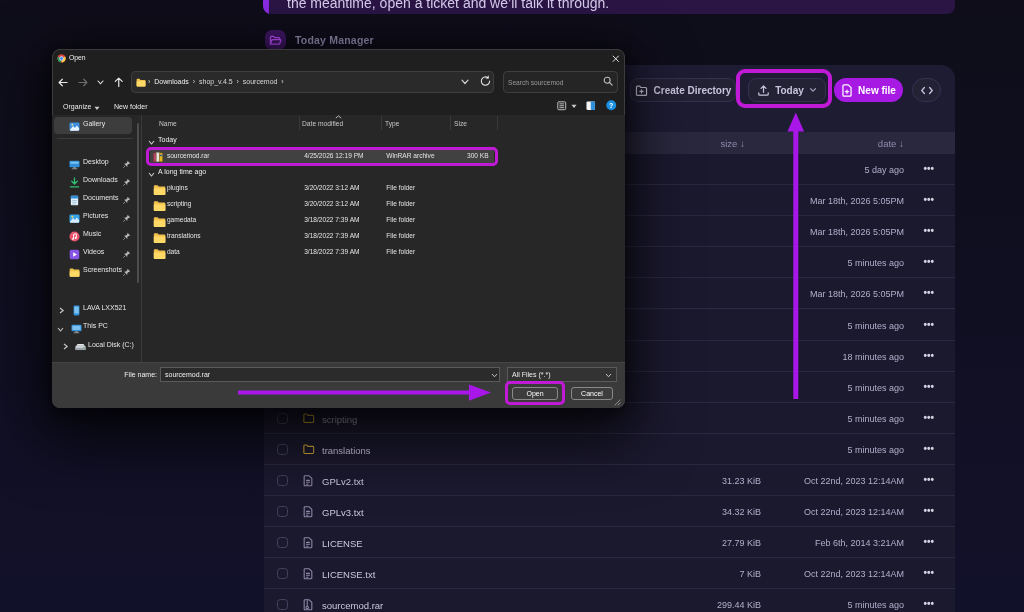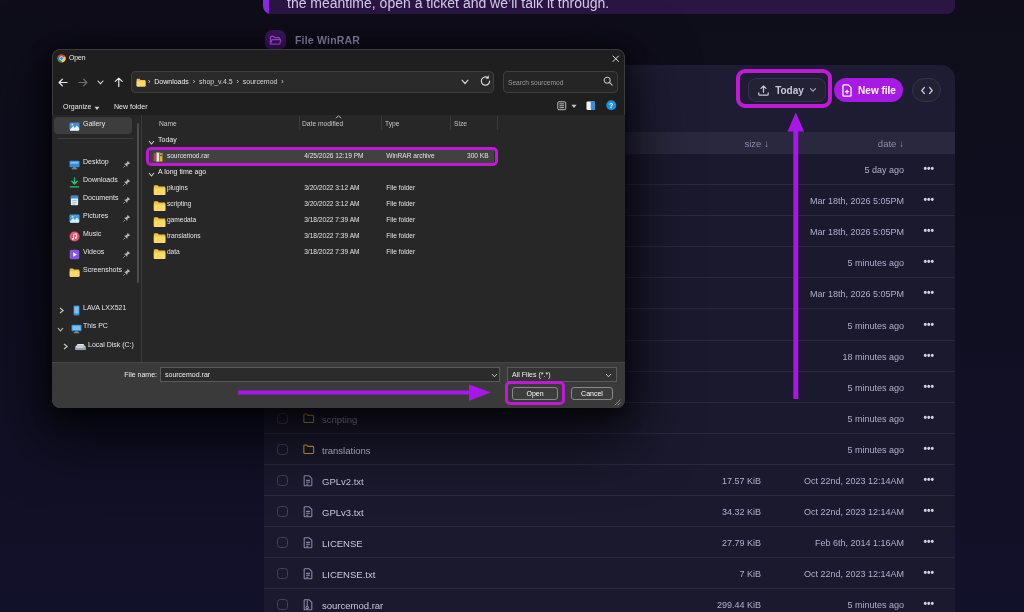--- a/index.html
+++ b/index.html
@@ -23,21 +23,21 @@
 .panel{position:absolute;left:264px;top:65px;width:691px;height:560px;
   background:#1e1c33;border-radius:14px 14px 0 0;}
 .btn{position:absolute;top:13px;height:24px;border-radius:8px;background:#232134;
   border:1px solid #343151;color:#c9c5dc;font-size:10px;font-weight:bold;white-space:nowrap;
   display:flex;align-items:center;justify-content:center;gap:6px;}
 .btn.purple{background:#a61ae4;border:none;color:#fff;border-radius:12px;}
 
 
 .thead{position:absolute;left:0;top:67px;width:691px;height:22px;background:#2a283e;
   font-size:9.5px;color:#908bad;}
-.th-size{position:absolute;right:186px;top:6px;}
+.th-size{position:absolute;right:210px;top:6px;}
 .th-date{position:absolute;right:51px;top:6px;}
 .row{position:absolute;left:0;width:691px;height:31px;background:#1b192e;border-bottom:1px solid #2b2940;
   font-size:9.5px;color:#ccc8dc;}
 .row .cb{position:absolute;left:13px;top:10px;width:11px;height:11px;border-radius:3.5px;
   border:1.5px solid #45425e;}
 .row .nm{position:absolute;left:58px;top:10.5px;}
 .row .sz{position:absolute;right:194px;top:11px;font-size:9px;color:#b3aecb;}
 .row .dt{position:absolute;right:51px;top:11px;font-size:9px;color:#b3aecb;}
 .row .dots{position:absolute;right:21px;top:9px;color:#d5d2e2;letter-spacing:0px;font-size:10px;font-weight:bold;}
 .row .ficon{position:absolute;left:39px;top:10px;}
@@ -69,23 +69,30 @@
 <div class="page">
   <div class="banner">
       <div class="bar"></div>
       <span>the meantime, open a ticket and we’ll talk it through.</span>
     </div>
   <div class="fmicon">
       <svg width="13" height="13" viewBox="0 0 16 16" fill="none" stroke="#b44df0" stroke-width="1.6">
         <path d="M1.8 12.5 L1.8 4 Q1.8 2.8 3 2.8 L5.6 2.8 L7 4.4 L12 4.4 Q13.2 4.4 13.2 5.6 L13.2 6.6 M1.8 12.5 L3.4 7.8 Q3.6 7 4.4 7 L13.6 7 Q14.8 7 14.4 8.2 L13.2 11.7 Q13 12.5 12 12.5 Z"></path>
       </svg>
     </div>
-  <div class="fmtitle">File WinRAR</div>
+  <div class="fmtitle">Today Manager</div>
 
   <div class="panel">
+    <div class="btn" id="b-create" style="left:366px;width:106px;">
+      <svg width="13" height="13" viewBox="0 0 16 16" fill="none" stroke="#c9c5dc" stroke-width="1.5" stroke-linecap="round" stroke-linejoin="round">
+          <path d="M1.8 12.8 V3.8 Q1.8 2.6 3 2.6 H5.8 L7.3 4.3 H13 Q14.2 4.3 14.2 5.5 V12.8 Q14.2 14 13 14 H3 Q1.8 14 1.8 12.8 Z"></path>
+          <path d="M8 7.2 V11.2 M6 9.2 H10"></path>
+        </svg>
+      <span>Create Directory</span>
+      </div>
     <div class="btn" id="b-upload" style="left:484px;width:78px;gap:5px;">
       <svg width="13" height="13" viewBox="0 0 16 16" fill="none" stroke="#c9c5dc" stroke-width="1.5" stroke-linecap="round" stroke-linejoin="round">
           <path d="M8 10.2 V2.6 M5 5.4 L8 2.4 L11 5.4 M2.2 10.8 V12.6 Q2.2 13.8 3.4 13.8 H12.6 Q13.8 13.8 13.8 12.6 V10.8"></path>
         </svg>
       <span>Today</span>
       <svg width="8" height="8" viewBox="0 0 10 10" fill="none" stroke="#9b96b5" stroke-width="1.6" stroke-linecap="round">
           <path d="M2 3.5 L5 6.5 L8 3.5"></path>
         </svg>
       </div>
     <div class="btn purple" id="b-new" style="left:570px;width:69px;gap:5px;text-align:right;">
@@ -162,21 +169,21 @@
         <span class="dt">5 minutes ago</span>
         <span class="dots">•••</span>
       </div>
     <div class="row" style="top:400px">
         <span class="cb"></span>
         <span class="ficon"><svg width="10" height="11.5" viewBox="0 0 13 15" fill="none" stroke="#8d88a8" stroke-width="1.4" stroke-linejoin="round">
             <path d="M1.5 13 V2 Q1.5 1 2.5 1 H8 L11.5 4.5 V13 Q11.5 14 10.5 14 H2.5 Q1.5 14 1.5 13 Z"></path>
             <path d="M4 7 H9 M4 9.5 H9 M4 12 H7"></path>
           </svg></span>
         <span class="nm">GPLv2.txt</span>
-        <span class="sz">17.57 KiB</span>
+        <span class="sz">31.23 KiB</span>
         <span class="dt">Oct 22nd, 2023 12:14AM</span>
         <span class="dots">•••</span>
       </div>
     <div class="row" style="top:431px">
         <span class="cb"></span>
         <span class="ficon"><svg width="10" height="11.5" viewBox="0 0 13 15" fill="none" stroke="#8d88a8" stroke-width="1.4" stroke-linejoin="round">
             <path d="M1.5 13 V2 Q1.5 1 2.5 1 H8 L11.5 4.5 V13 Q11.5 14 10.5 14 H2.5 Q1.5 14 1.5 13 Z"></path>
             <path d="M4 7 H9 M4 9.5 H9 M4 12 H7"></path>
           </svg></span>
         <span class="nm">GPLv3.txt</span>
@@ -185,21 +192,21 @@
         <span class="dots">•••</span>
       </div>
     <div class="row" style="top:462px">
         <span class="cb"></span>
         <span class="ficon"><svg width="10" height="11.5" viewBox="0 0 13 15" fill="none" stroke="#8d88a8" stroke-width="1.4" stroke-linejoin="round">
             <path d="M1.5 13 V2 Q1.5 1 2.5 1 H8 L11.5 4.5 V13 Q11.5 14 10.5 14 H2.5 Q1.5 14 1.5 13 Z"></path>
             <path d="M4 7 H9 M4 9.5 H9 M4 12 H7"></path>
           </svg></span>
         <span class="nm">LICENSE</span>
         <span class="sz">27.79 KiB</span>
-        <span class="dt">Feb 6th, 2014 1:16AM</span>
+        <span class="dt">Feb 6th, 2014 3:21AM</span>
         <span class="dots">•••</span>
       </div>
     <div class="row" style="top:493px">
         <span class="cb"></span>
         <span class="ficon"><svg width="10" height="11.5" viewBox="0 0 13 15" fill="none" stroke="#8d88a8" stroke-width="1.4" stroke-linejoin="round">
             <path d="M1.5 13 V2 Q1.5 1 2.5 1 H8 L11.5 4.5 V13 Q11.5 14 10.5 14 H2.5 Q1.5 14 1.5 13 Z"></path>
             <path d="M4 7 H9 M4 9.5 H9 M4 12 H7"></path>
           </svg></span>
         <span class="nm">LICENSE.txt</span>
         <span class="sz">7 KiB</span>

